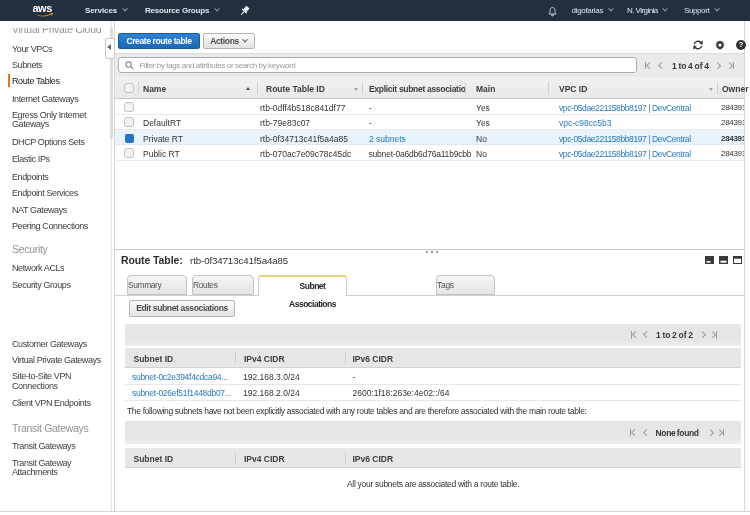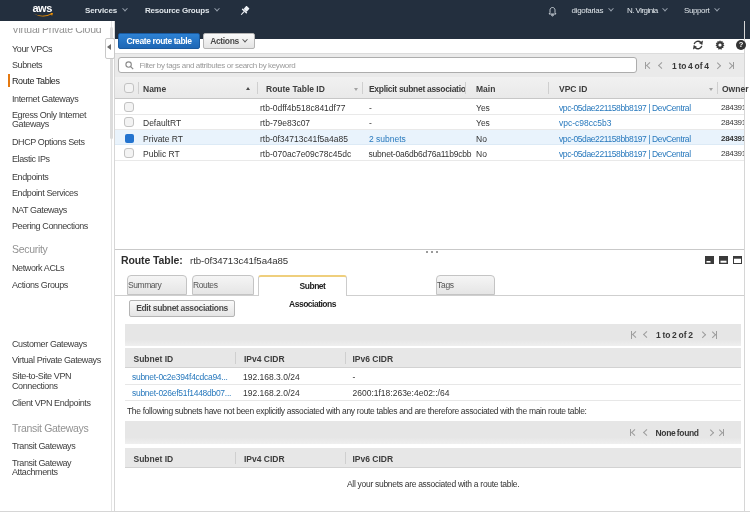--- a/index.html
+++ b/index.html
@@ -1,21 +1,21 @@
 <!DOCTYPE html>
 <html><head>
 <meta charset="utf-8">
 <style>
 * { margin:0; padding:0; box-sizing:border-box; }
 html,body { width:750px; height:515px; background:#fff; font-family:"Liberation Sans", sans-serif; overflow:hidden; }
 .abs { position:absolute; }
 #page { position:relative; width:750px; height:515px; background:#fff; }
 
 
-#nav { position:absolute; left:0; top:0; width:750px; height:39px; background:#232f3e; }
+#nav { position:absolute; left:0; top:0; width:750px; height:21px; background:#232f3e; }
 .navtxt { position:absolute; font-size:8.5px; font-weight:bold; color:#dfe5ea; line-height:21px; height:21px; white-space:nowrap; }
 .caret { display:inline-block; width:4px; height:4px; border-right:1.2px solid #97a1ad; border-bottom:1.2px solid #97a1ad; transform:rotate(45deg) translate(-1px,-1px); margin-left:4px; margin-bottom:1.5px; }
 
 
 .sbitem { position:absolute; left:12px; font-size:9px; letter-spacing:-0.4px; color:#3d3d3d; white-space:nowrap; }
 .sbhead { position:absolute; left:12px; font-size:10.5px; letter-spacing:-0.3px; color:#929292; white-space:nowrap; }
 
 
 .btnblue { position:absolute; background:linear-gradient(#2d82d4,#1e67b5); border:1px solid #1a5a9e; border-radius:2px; color:#fff; font-size:9px; font-weight:bold; text-align:center; }
 .btngray { position:absolute; background:linear-gradient(#fafafa,#e4e4e4); border:1px solid #b4b4b4; border-radius:2px; color:#4a4a4a; font-size:8.5px; font-weight:bold; text-align:center; white-space:nowrap; }
@@ -75,21 +75,21 @@
   <div class="sbitem" style="top:72.5px">Internet Gateways</div>
   <div class="sbitem" style="top:90px;line-height:9.4px">Egress Only Internet<br>Gateways</div>
   <div class="sbitem" style="top:115.8px">DHCP Options Sets</div>
   <div class="sbitem" style="top:132.5px">Elastic IPs</div>
   <div class="sbitem" style="top:150.9px">Endpoints</div>
   <div class="sbitem" style="top:166.9px">Endpoint Services</div>
   <div class="sbitem" style="top:183.5px">NAT Gateways</div>
   <div class="sbitem" style="top:200.1px">Peering Connections</div>
   <div class="sbhead" style="top:222px">Security</div>
   <div class="sbitem" style="top:241.8px">Network ACLs</div>
-  <div class="sbitem" style="top:258.7px">Actions Groups</div>
+  <div class="sbitem" style="top:258.7px">Security Groups</div>
   <div class="sbitem" style="top:318.2px">Customer Gateways</div>
   <div class="sbitem" style="top:334.2px">Virtual Private Gateways</div>
   <div class="sbitem" style="top:350.8px;line-height:9.8px">Site-to-Site VPN<br>Connections</div>
   <div class="sbitem" style="top:376.5px">Client VPN Endpoints</div>
   <div class="sbhead" style="top:401px">Transit Gateways</div>
   <div class="sbitem" style="top:420.1px">Transit Gateways</div>
   <div class="sbitem" style="top:437.5px;line-height:9.8px">Transit Gateway<br>Attachments</div>
 
   <div class="abs" style="left:110.5px;top:0;width:1px;height:490px;background:#e4e4e4"></div>
   <div class="abs" style="left:109.5px;top:6px;width:3px;height:112px;background:#dcdcdc;border-radius:2px"></div>

